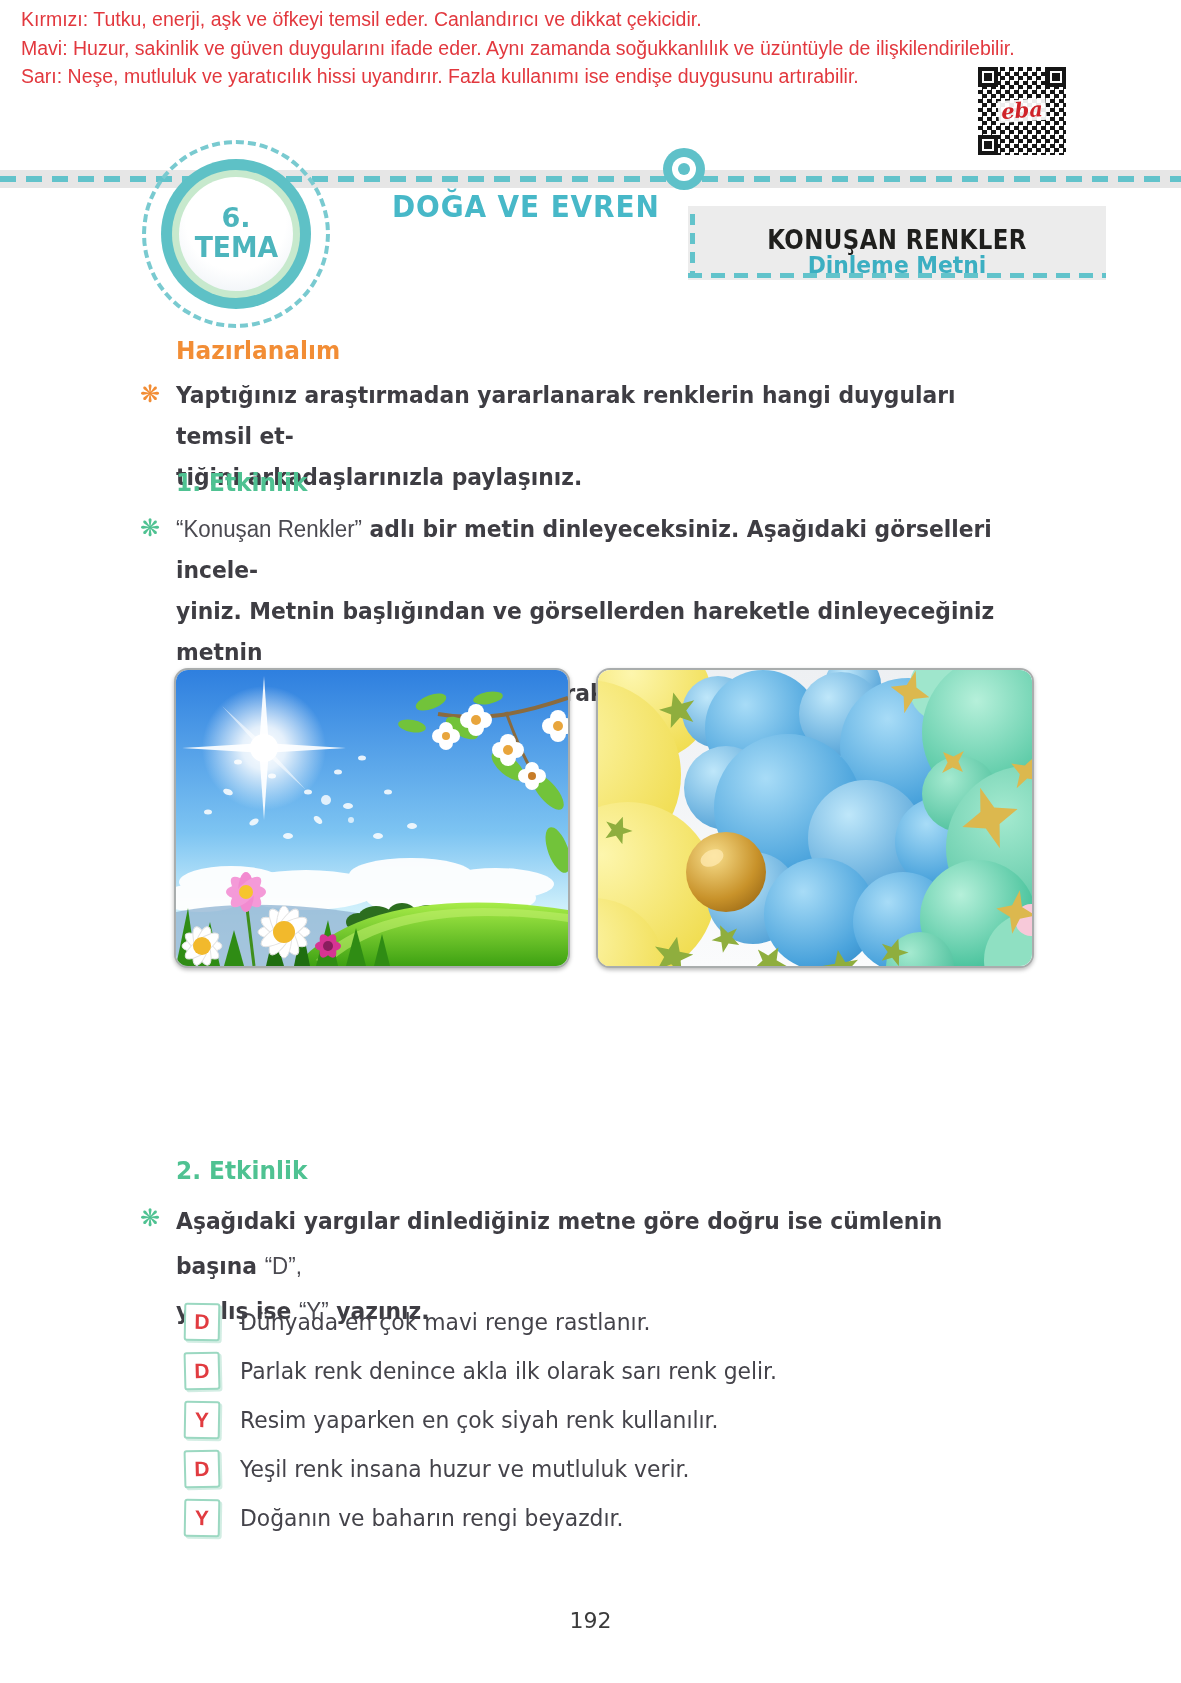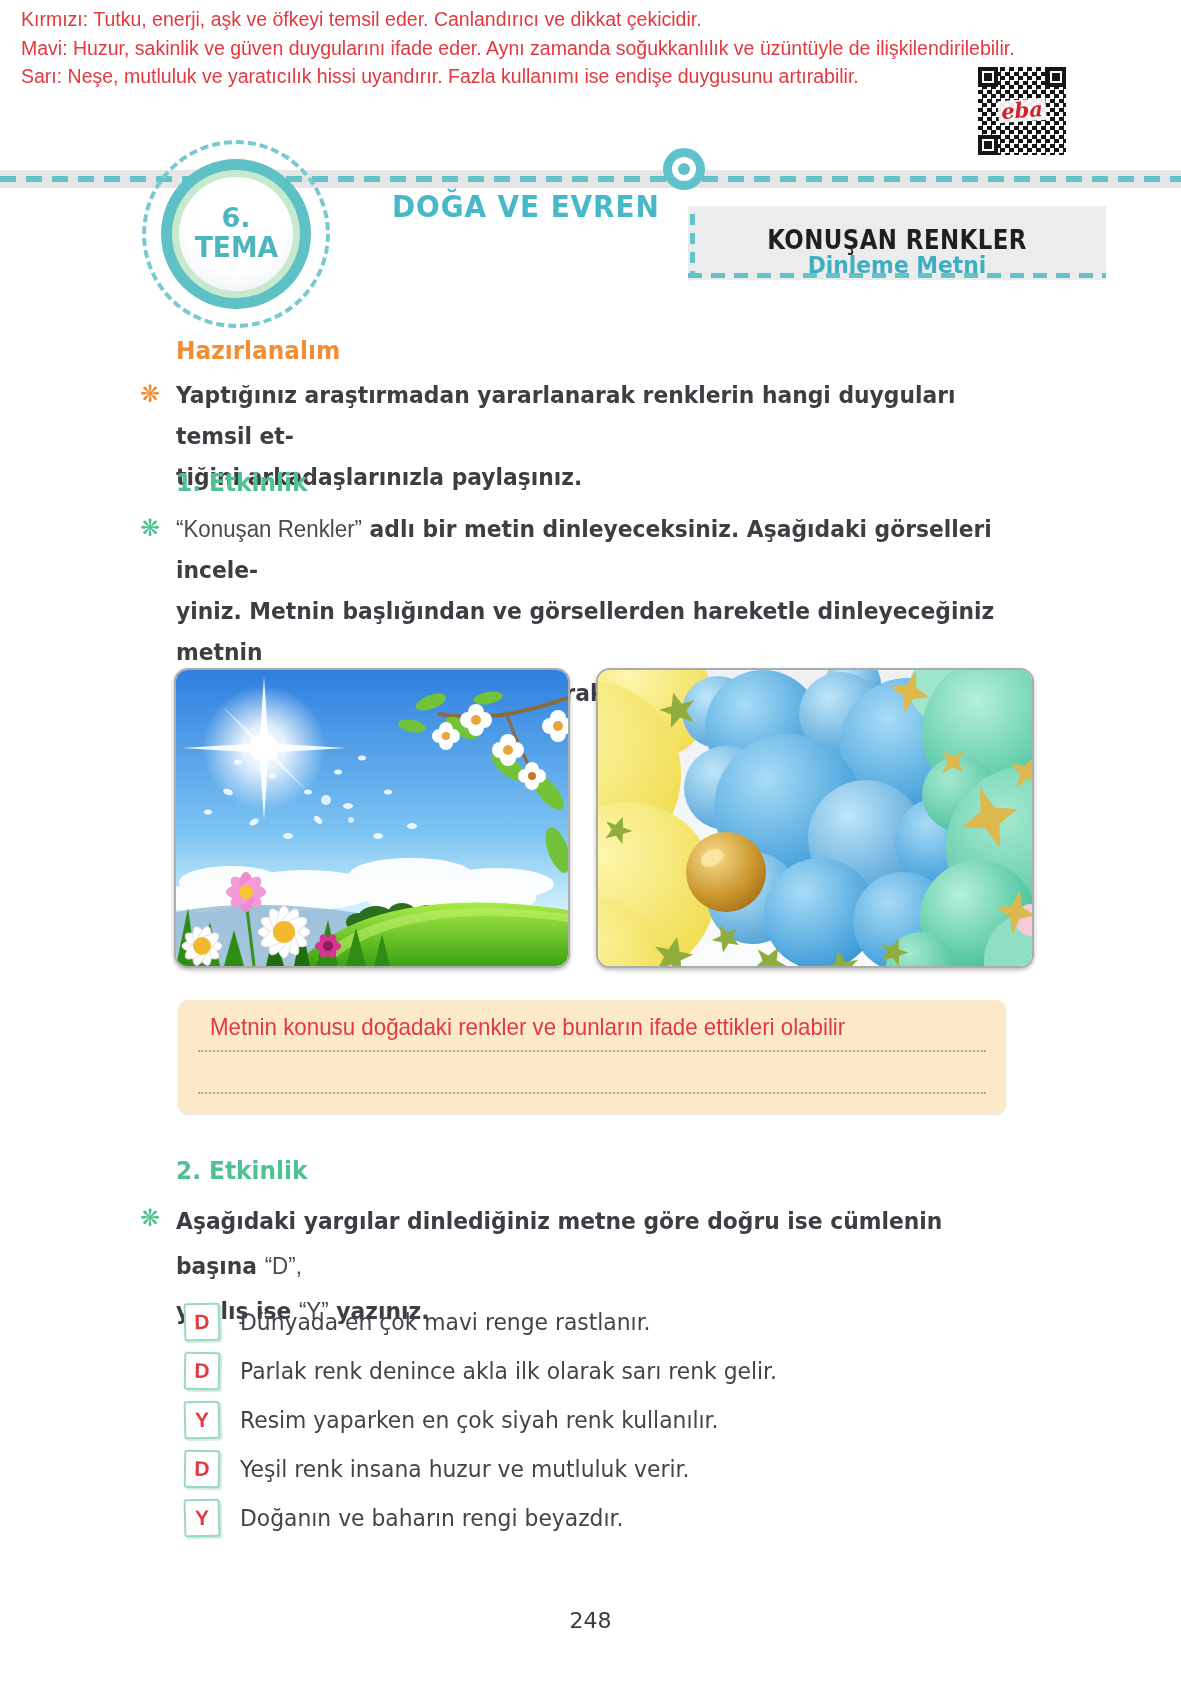--- a/index.html
+++ b/index.html
@@ -412,25 +412,20 @@
         <use href="#star5" transform="translate(20,160) rotate(20)"></use>
         <use href="#star5" transform="translate(75,286) rotate(12) scale(1.4)"></use>
         <use href="#star5" transform="translate(128,268) rotate(-25)"></use>
         <use href="#star5" transform="translate(172,292) rotate(30) scale(1.2)"></use>
         <use href="#star5" transform="translate(243,298) rotate(-10) scale(1.3)"></use>
         <use href="#star5" transform="translate(296,282) rotate(18)"></use>
       </g>
     </svg>
   </div>
 
-  <div class="answer-box">
-    <div class="answer-text">Metnin konusu doğadaki renkler ve bunların ifade ettikleri olabilir</div>
-    <div class="dotline dl1"></div>
-    <div class="dotline dl2"></div>
-  </div>
 
   <div class="h-green h-act2">2. Etkinlik</div>
   <div class="star-bullet sb-green2">❋</div>
   <div class="para p-act2"><span>Aşağıdaki yargılar dinlediğiniz metne göre doğru ise cümlenin başına </span><span class="quote-light">“D”,</span><span>
 yanlış ise </span><span class="quote-light">“Y”</span><span> yazınız.</span></div>
 
   <div class="tf-item" style="top:1302px">
     <div class="tf-box">D</div>
     <div class="tf-text">Dünyada en çok mavi renge rastlanır.</div>
   </div>
@@ -444,14 +439,14 @@
   </div>
   <div class="tf-item" style="top:1449px">
     <div class="tf-box">D</div>
     <div class="tf-text">Yeşil renk insana huzur ve mutluluk verir.</div>
   </div>
   <div class="tf-item" style="top:1498px">
     <div class="tf-box">Y</div>
     <div class="tf-text">Doğanın ve baharın rengi beyazdır.</div>
   </div>
 
-  <div class="page-number">248</div>
+  <div class="page-number">192</div>
 </div>
 
 </body></html>

